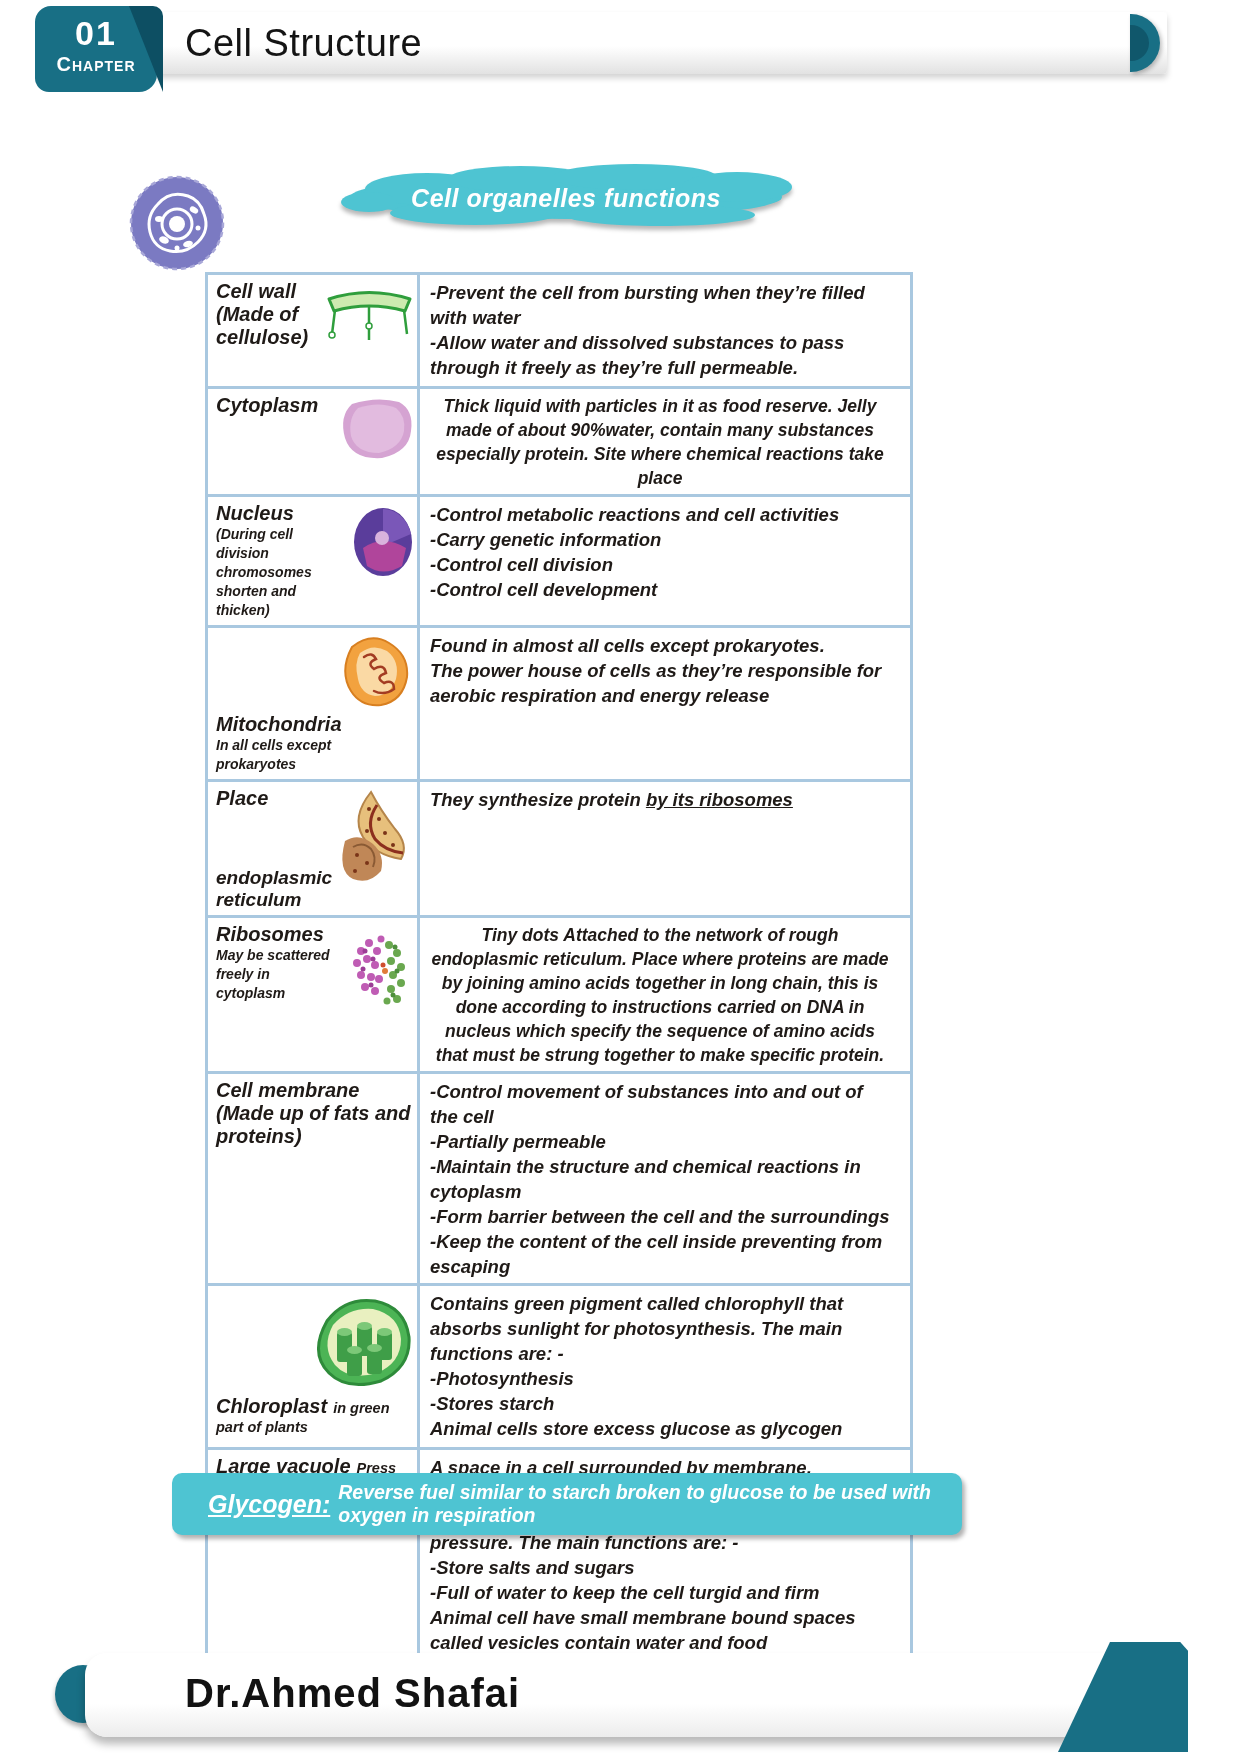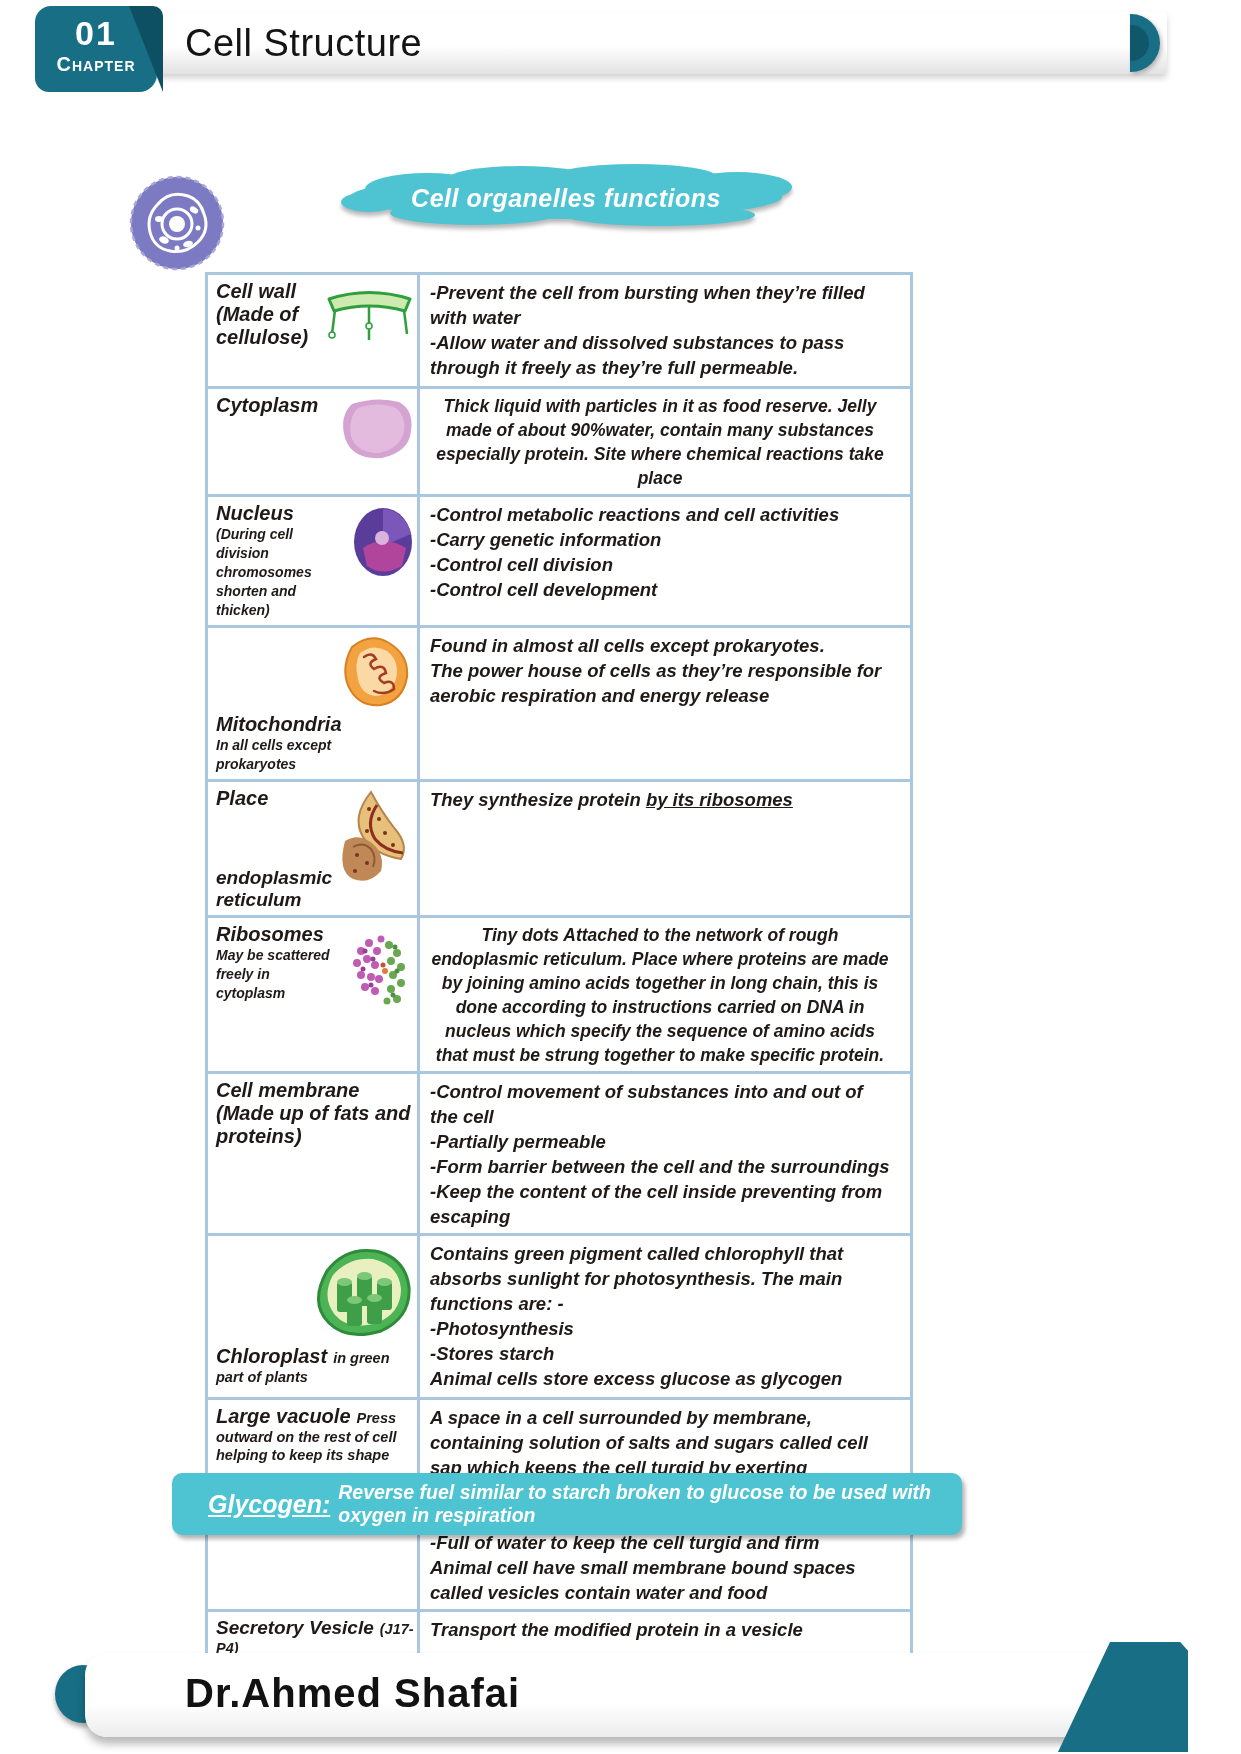--- a/index.html
+++ b/index.html
@@ -223,20 +223,21 @@
           </svg></span><span class="ttitle">Ribosomes</span><div class="tnote">May be scattered freely in cytoplasm</div></div>
       <div class="tright center">
         <div class="tline"><span>Tiny dots Attached to the network of rough endoplasmic reticulum. Place where proteins are made by joining amino acids together in long chain, this is done according to instructions carried on DNA in nucleus which specify the sequence of amino acids that must be strung together to make specific protein.</span></div>
       </div>
     </div>
     <div class="trow trow-cell-membrane" style="min-height: 132px;">
       <div class="tleft"><span class="ttitle">Cell membrane (Made up of fats and proteins)</span></div>
       <div class="tright">
         <div class="tline"><span>-Control movement of substances into and out of the cell</span></div>
         <div class="tline"><span>-Partially permeable</span></div>
+        <div class="tline"><span>-Maintain the structure and chemical reactions in cytoplasm</span></div>
         <div class="tline"><span>-Form barrier between the cell and the surroundings</span></div>
         <div class="tline"><span>-Keep the content of the cell inside preventing from escaping</span></div>
       </div>
     </div>
     <div class="trow trow-chloroplast" style="min-height: 164px;">
       <div class="tleft"><span class="ticon"><svg width="108" height="96" viewBox="0 0 108 96">
             <path d="M20 28 Q38 4 68 8 Q98 14 102 44 Q104 74 74 88 Q40 98 22 80 Q2 60 20 28 Z" fill="#4cb455" stroke="#2e8b3a" stroke-width="3"></path>
             <path d="M26 32 Q42 14 66 16 Q92 22 94 46 Q94 70 70 80 Q42 88 28 72 Q14 54 26 32 Z" fill="#e9f0c0"></path>
             <g>
               <g transform="translate(30,34)">

